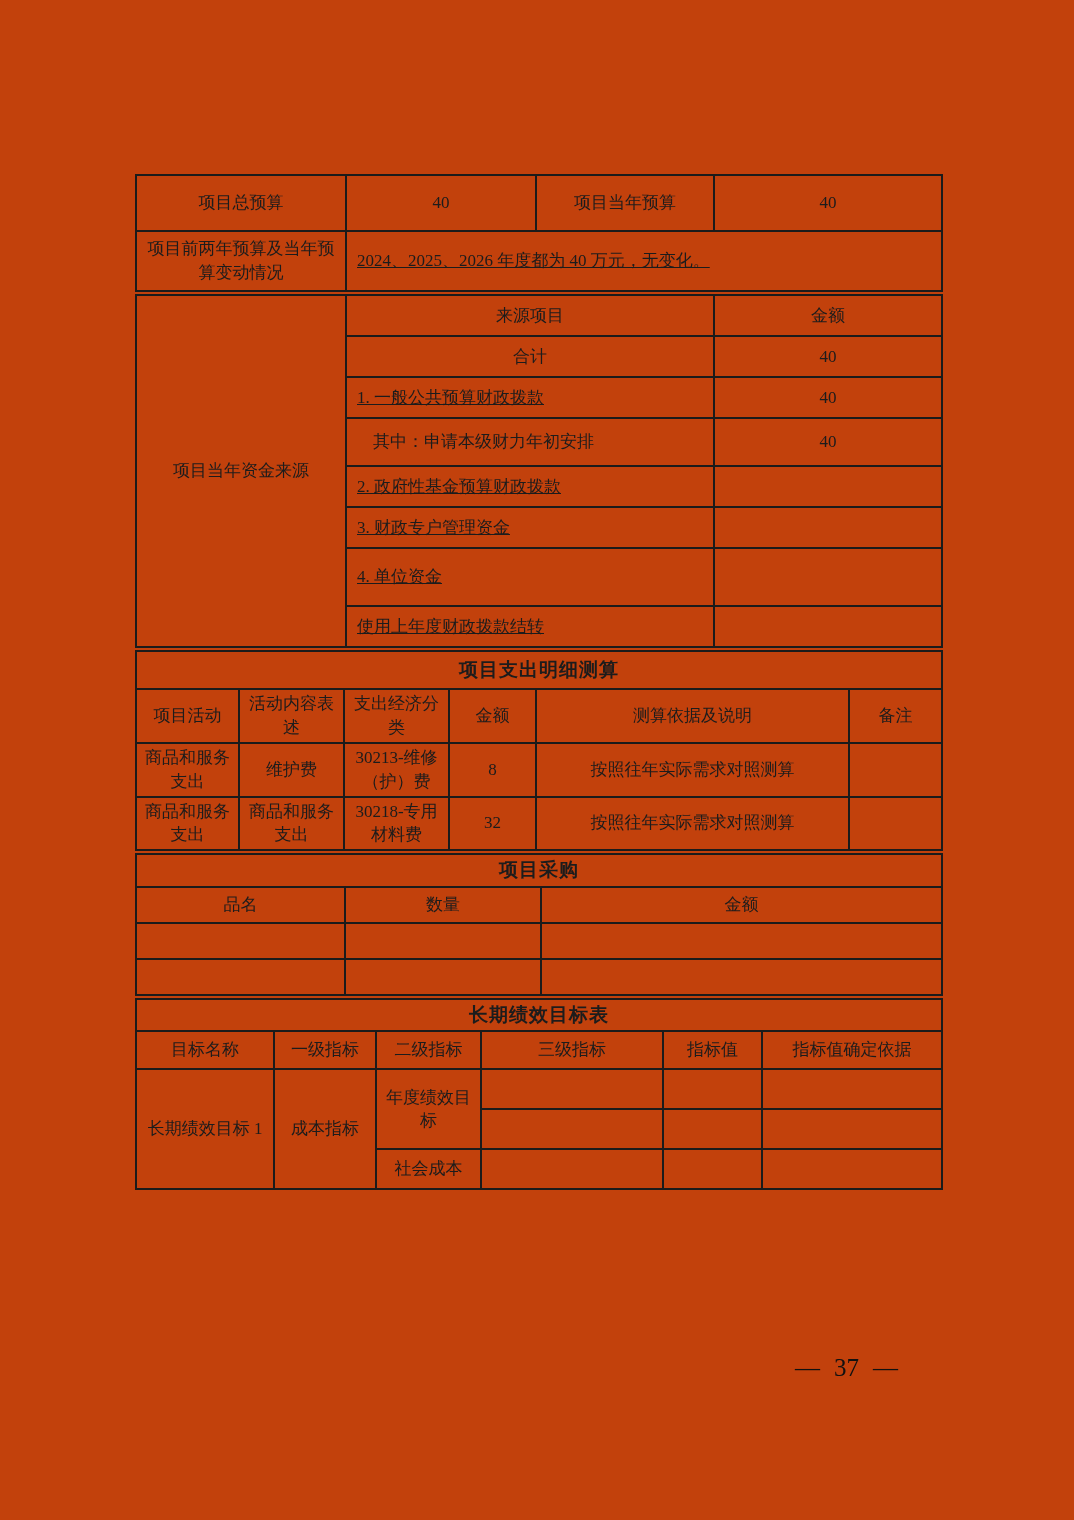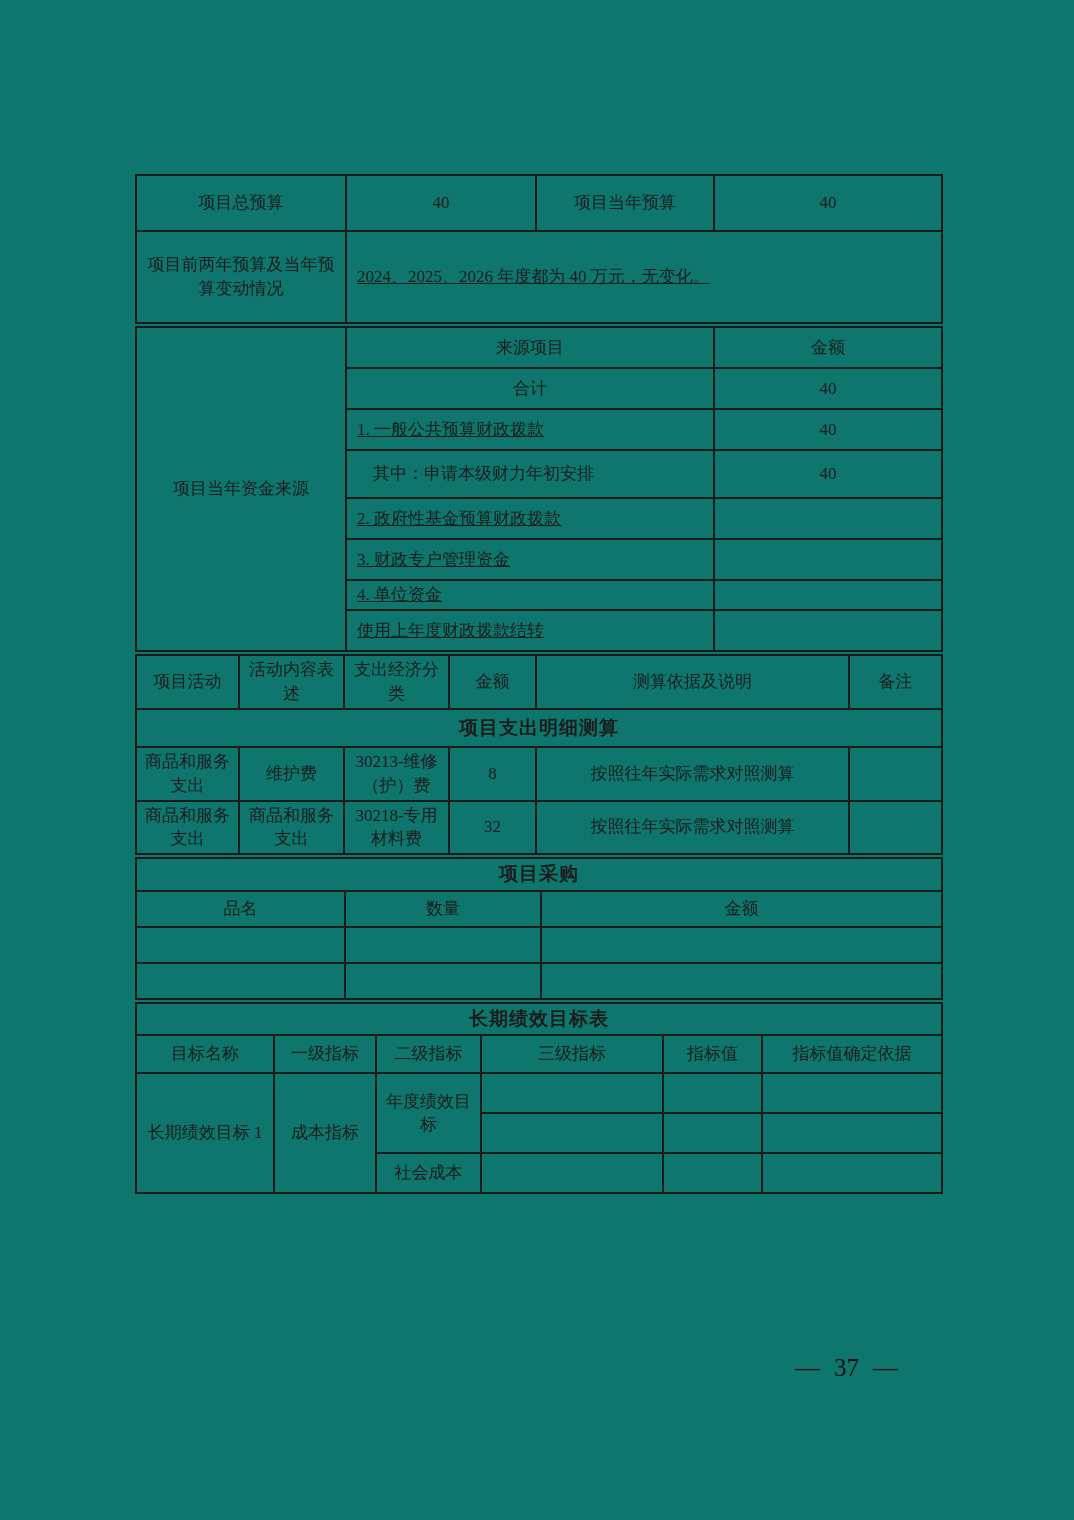--- a/index.html
+++ b/index.html
@@ -1,19 +1,19 @@
 <!DOCTYPE html>
 <html><head>
 <meta charset="utf-8">
 <style>
   html,body{margin:0;padding:0;background:#ffffff;}
   .page{
     position:relative;
     width:1074px;height:1520px;
-    background:#0f766e;
+    background:#c2410c;
     font-family:"Liberation Serif","DejaVu Serif",serif;
     color:#1c1c1c;
     overflow:hidden;
   }
   .content{position:absolute;left:135px;top:174px;width:806px;}
   table{
     border-collapse:collapse;
     table-layout:fixed;
     width:806px;
     margin:0 0 2px 0;
@@ -55,21 +55,21 @@
           <col style="width:178px">
           <col style="width:228px">
         </colgroup>
       <tbody>
           <tr style="height:56px">
         <td>项目总预算</td>
         <td>40</td>
         <td>项目当年预算</td>
         <td>40</td>
       </tr>
-      <tr style="height:92px">
+      <tr style="height:60px">
         <td>项目前两年预算及当年预算变动情况</td>
         <td class="al" colspan="3">2024、2025、2026 年度都为 40 万元，无变化。</td>
       </tr>
     </tbody>
       </table>
 
     <table>
       <colgroup>
           <col style="width:210px">
           <col style="width:368px">
@@ -94,51 +94,51 @@
         <td>40</td>
       </tr>
       <tr style="height:41px">
         <td class="al">2. 政府性基金预算财政拨款</td>
         <td></td>
       </tr>
       <tr style="height:41px">
         <td class="al">3. 财政专户管理资金</td>
         <td></td>
       </tr>
-      <tr style="height:30px">
+      <tr style="height:58px">
         <td class="al">4. 单位资金</td>
         <td></td>
       </tr>
       <tr style="height:41px">
         <td class="al">使用上年度财政拨款结转</td>
         <td></td>
       </tr>
     </tbody>
       </table>
 
     <table>
       <colgroup>
           <col style="width:103px">
           <col style="width:105px">
           <col style="width:105px">
           <col style="width:87px">
           <col style="width:313px">
           <col style="width:93px">
         </colgroup>
       <tbody>
-          <tr style="height:54px">
+          <tr style="height:38px">
+        <td class="section-title" colspan="6">项目支出明细测算</td>
+      </tr>
+      <tr style="height:54px">
         <td>项目活动</td>
         <td>活动内容表述</td>
         <td>支出经济分类</td>
         <td>金额</td>
         <td>测算依据及说明</td>
         <td>备注</td>
-      </tr>
-      <tr style="height:38px">
-        <td class="section-title" colspan="6">项目支出明细测算</td>
       </tr>
       <tr style="height:50px">
         <td>商品和服务支出</td>
         <td>维护费</td>
         <td>30213-维修（护）费</td>
         <td>8</td>
         <td>按照往年实际需求对照测算</td>
         <td></td>
       </tr>
       <tr style="height:52px">

